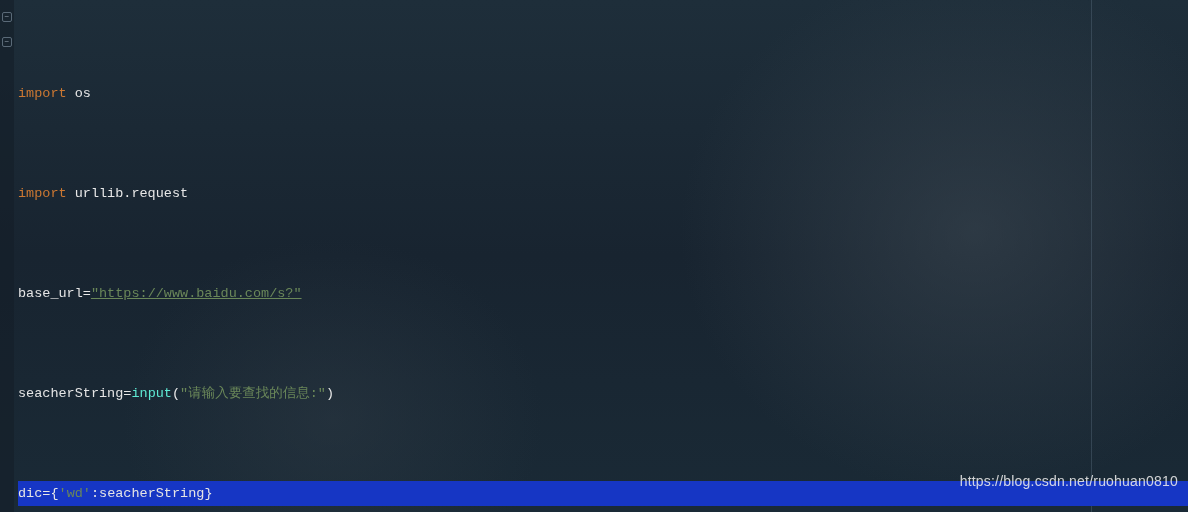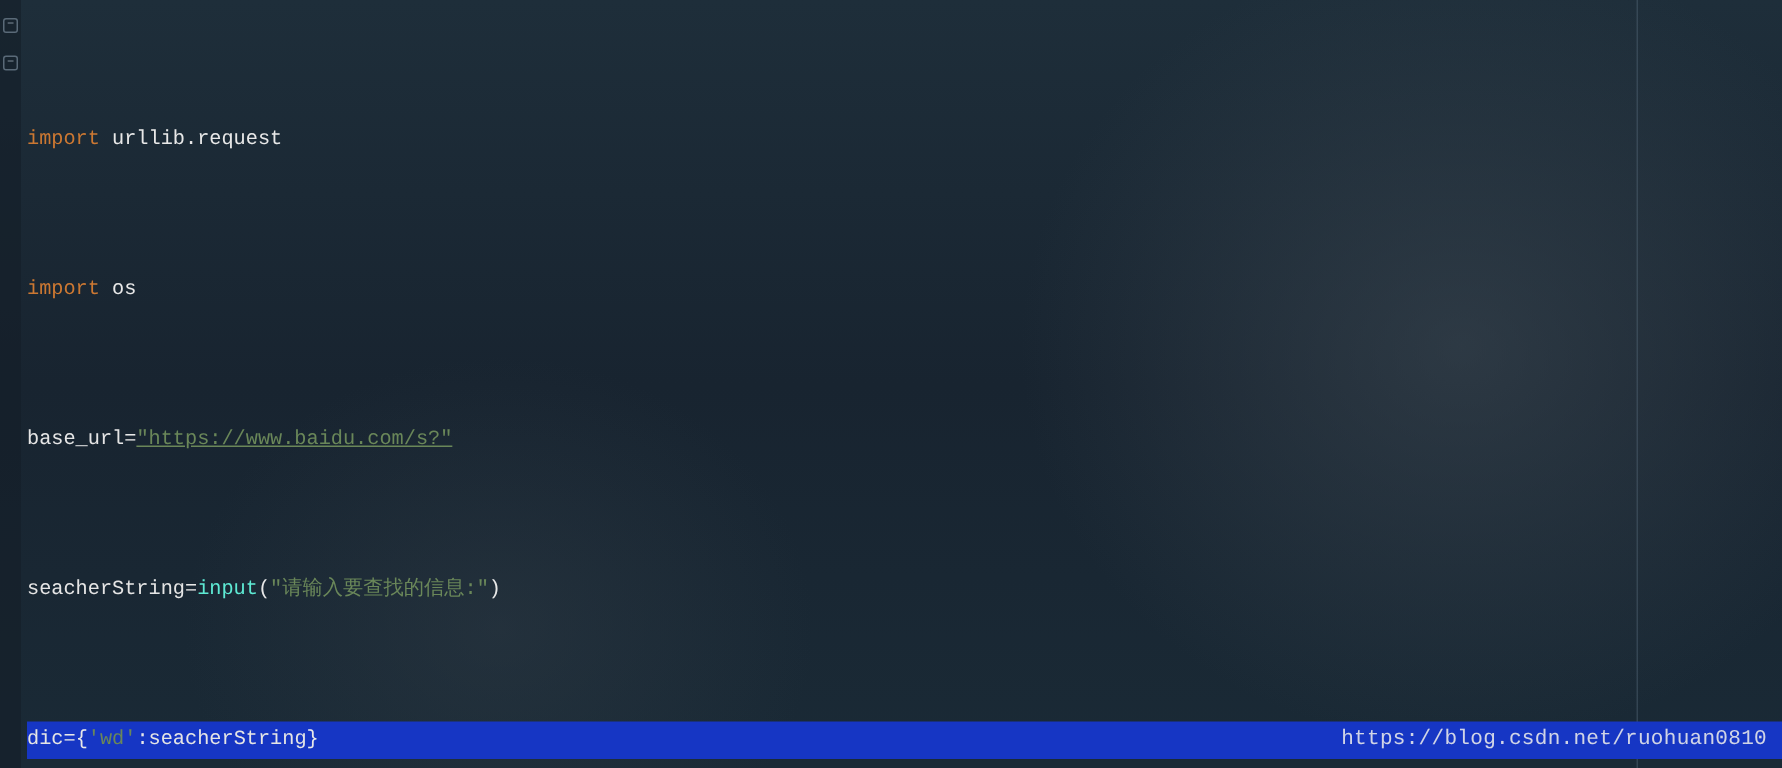--- a/index.html
+++ b/index.html
@@ -43,42 +43,42 @@
 .tok-url  { color:#6a8759; text-decoration:underline; }
 .tok-key  { color:#6a8759; }
 .tok-var  { color:#e5e5e5; }
 .tok-func { color:#5eead4; }
 .tok-chinese-str { color:#6a8759; }
 .right-margin {
   position:absolute; top:0; bottom:0; left:1091px; width:1px;
   background:rgba(90,110,128,0.4);
 }
 .watermark{
-  position:absolute; right:10px; bottom:6px; z-index:2;
-  color:rgba(235,235,235,0.88); font-family:Liberation Mono, monospace;
+  position:absolute; right:10px; bottom:18px; z-index:2;
+  color:rgba(235,235,235,0.88); font-family:Liberation Sans, sans-serif;
   font-size:14px; letter-spacing:0.2px;margin-top:48px;
 }
 </style>
 </head>
 <body>
 
 <div class="bg-overlay"></div>
 <div class="right-margin"></div>
 
 <div class="editor">
   <div class="gutter">
     <div class="fold minus" style="top:12px"></div>
     <div class="fold minus" style="top:37px"></div>
   </div>
 
   <div class="code">
     
+    <div class="line"><span class="tok-kw">import</span><span class="tok-id"> os</span></div>
+    
     <div class="line"><span class="tok-kw">import</span><span class="tok-id"> urllib.request</span></div>
-    
-    <div class="line"><span class="tok-kw">import</span><span class="tok-id"> os</span></div>
     
     <div class="line"><span class="tok-var">base_url</span><span class="tok-punc">=</span><span class="tok-url">"https://www.baidu.com/s?"</span></div>
     
     <div class="line"><span class="tok-var">seacherString</span><span class="tok-punc">=</span><span class="tok-func">input</span><span class="tok-punc">(</span><span class="tok-chinese-str">"请输入要查找的信息:"</span><span class="tok-punc">)</span></div>
     
     <div class="line selected"><span class="tok-var">dic</span><span class="tok-punc">=</span><span class="tok-punc">{</span><span class="tok-key">'wd'</span><span class="tok-punc">:</span><span class="tok-var">seacherString</span><span class="tok-punc">}</span></div>
     
     
     
     

